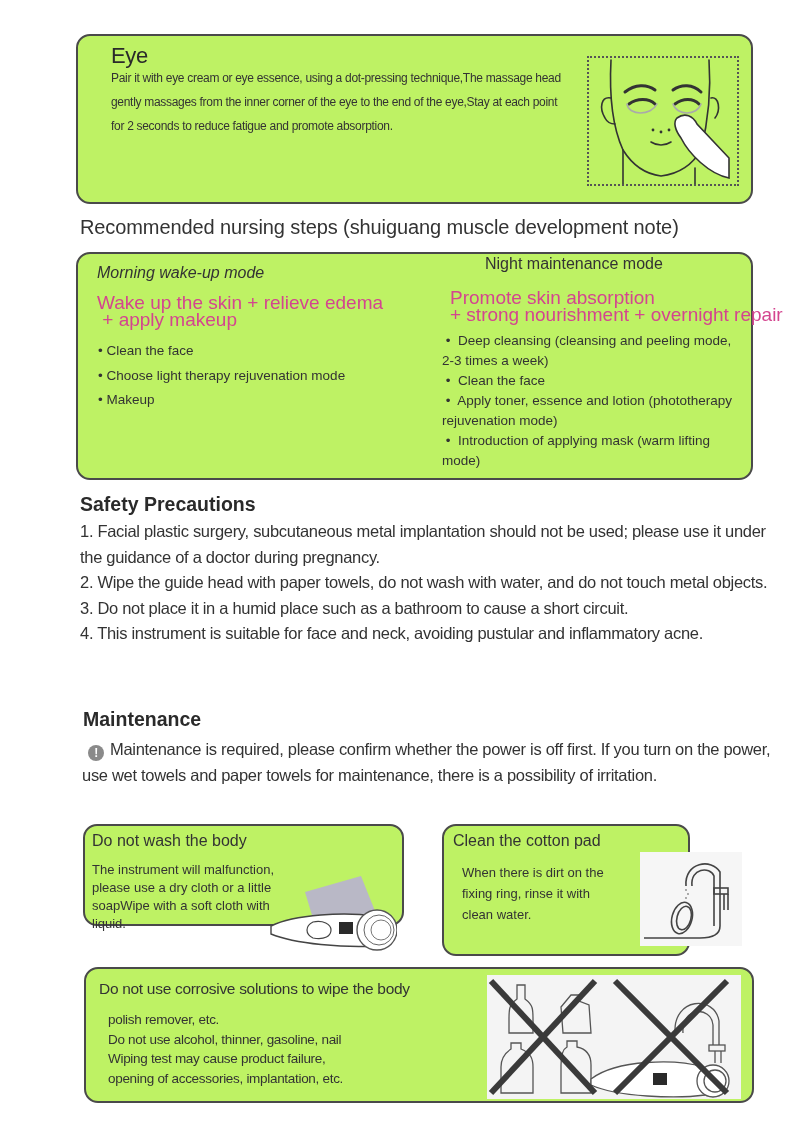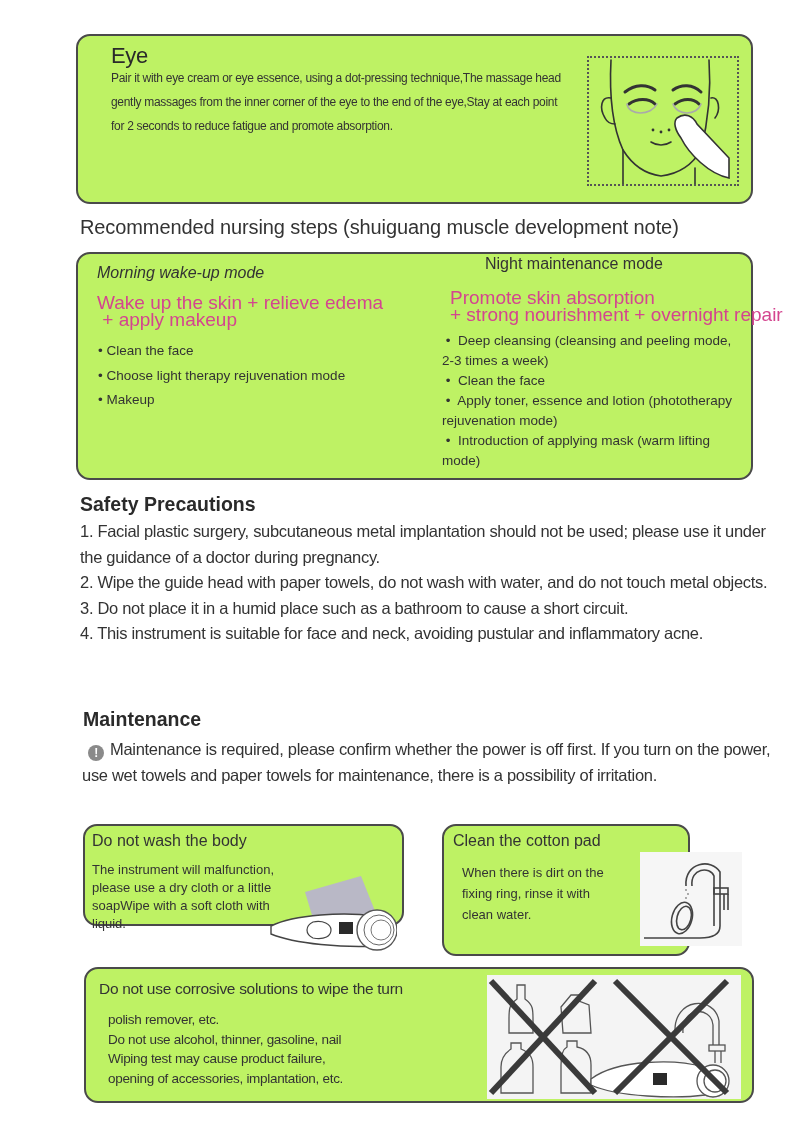--- a/index.html
+++ b/index.html
@@ -162,21 +162,21 @@
       <g fill="#888">
         <circle cx="46" cy="38" r="0.9"></circle>
           <circle cx="48" cy="42" r="0.9"></circle>
           <circle cx="46" cy="46" r="0.9"></circle>
       </g>
     </svg>
   </div>
 </div>
 
 <div class="box" id="corr-box">
-  <div class="abs cond" id="corr-title">Do not use corrosive solutions to wipe the turn</div>
+  <div class="abs cond" id="corr-title">Do not use corrosive solutions to wipe the body</div>
   <div class="abs cond" id="corr-body">
     <div>polish remover, etc.</div>
     <div>Do not use alcohol, thinner, gasoline, nail</div>
     <div>Wiping test may cause product failure,</div>
     <div>opening of accessories, implantation, etc.</div>
   </div>
   <div class="abs" id="corr-illus">
     <svg width="254" height="124" viewBox="0 0 254 124">
       <g fill="none" stroke="#555" stroke-width="1.3">
 

